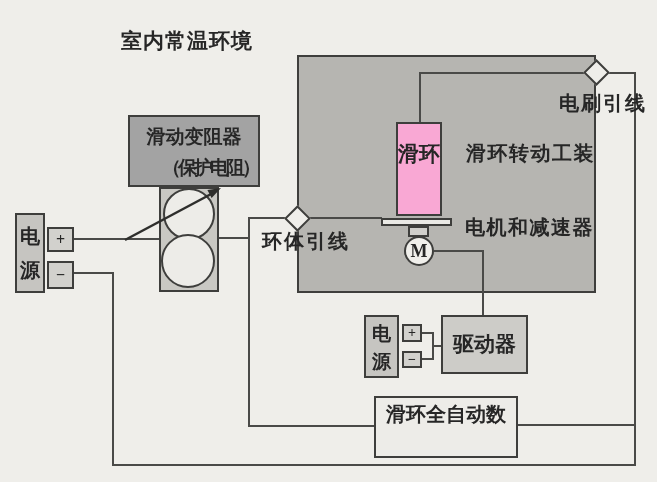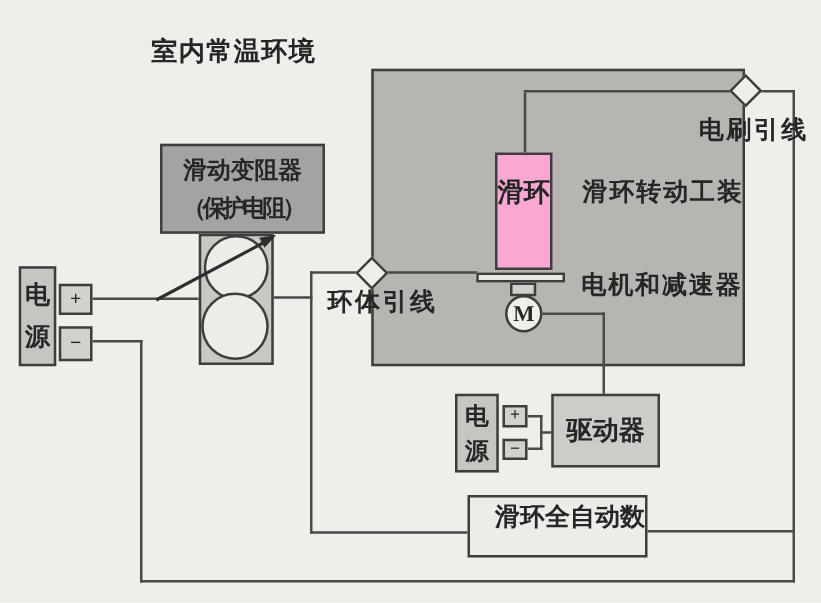--- a/index.html
+++ b/index.html
@@ -48,41 +48,41 @@
 
   <div class="diamond" style="left:288px; top:209px;"></div>
   <div class="diamond" style="left:587px; top:63px;"></div>
 
   <div class="box vtext" style="left:15px; top:213px; width:30px; height:80px; background:#c6c5c1; font-size:20px; font-weight:700; line-height:34px; padding-top:4px;">电源</div>
   <div class="box term" style="left:47px; top:227px; width:27px; height:25px; background:#d2d1cd;">+</div>
   <div class="box term" style="left:47px; top:261px; width:27px; height:28px; background:#d2d1cd;">−</div>
 
   <div class="box" style="left:128px; top:115px; width:132px; height:72px; background:#a3a3a3; text-align:center; font-size:19px; font-weight:700; line-height:31px; padding-top:4px; letter-spacing:0;">
     <div>滑动变阻器</div>
-    <div style="letter-spacing:-3px;">（保护电阻）</div>
+    <div style="letter-spacing:-3px;text-align:right;">（保护电阻）</div>
   </div>
   <div class="box" style="left:159px; top:187px; width:60px; height:105px; background:#c9c8c3;"></div>
   <div class="circ" style="left:163px; top:188px; width:52px; height:52px; background:#edece8;"></div>
   <div class="circ" style="left:161px; top:234px; width:54px; height:54px; background:#edece8;"></div>
   <svg class="overlay" width="657" height="482" viewBox="0 0 657 482">
     <line x1="125" y1="240" x2="213" y2="193" stroke="#2e2e2c" stroke-width="2.5"></line>
     <polygon points="221,188 211.6,198.1 207.4,190.1" fill="#2e2e2c"></polygon>
   </svg>
 
   <div class="box" style="left:381px; top:218px; width:71px; height:8px; background:#eae9e5;"></div>
   <div class="box vtext" style="left:396px; top:122px; width:46px; height:94px; background:#f9a8d4; font-size:21px; font-weight:700; line-height:36px; padding-top:12px;">滑环</div>
   <div class="box" style="left:408px; top:226px; width:21px; height:11px; background:#d0cfcb;"></div>
   <div class="circ term" style="left:404px; top:236px; width:30px; height:30px; background:#f0efeb; font-size:18px; font-family:'Liberation Serif',serif;">M</div>
 
   <div class="box vtext" style="left:364px; top:315px; width:35px; height:63px; background:#c6c5c1; font-size:19px; font-weight:700; line-height:28px; padding-top:3px;">电源</div>
   <div class="box term" style="left:402px; top:324px; width:20px; height:18px; background:#d2d1cd; font-size:14px;">+</div>
   <div class="box term" style="left:402px; top:351px; width:20px; height:17px; background:#d2d1cd; font-size:14px;">−</div>
   <div class="box term" style="left:441px; top:315px; width:87px; height:59px; background:#cdccc8; font-size:21px; font-weight:700;">驱动器</div>
 
-  <div class="box" style="left:374px; top:396px; width:144px; height:50px; background:#edece8; text-align:right; font-size:20px; font-weight:700; line-height:27px; padding-top:3px;">
+  <div class="box" style="left:374px; top:396px; width:144px; height:62px; background:#edece8; text-align:center; font-size:20px; font-weight:700; line-height:27px; padding-top:3px;">
     <div>滑环全自动数</div>
   </div>
 
   <div class="lbl" style="left:121px; top:27px; font-size:21px;">室内常温环境</div>
   <div class="lbl" style="left:559px; top:90px; font-size:20px; letter-spacing:2px;">电刷引线</div>
   <div class="lbl" style="left:466px; top:140px; font-size:20px; letter-spacing:1.5px;">滑环转动工装</div>
   <div class="lbl" style="left:262px; top:228px; font-size:20px; letter-spacing:2px;">环体引线</div>
   <div class="lbl" style="left:465px; top:214px; font-size:20px; letter-spacing:1.5px;">电机和减速器</div>
 
 </div>

